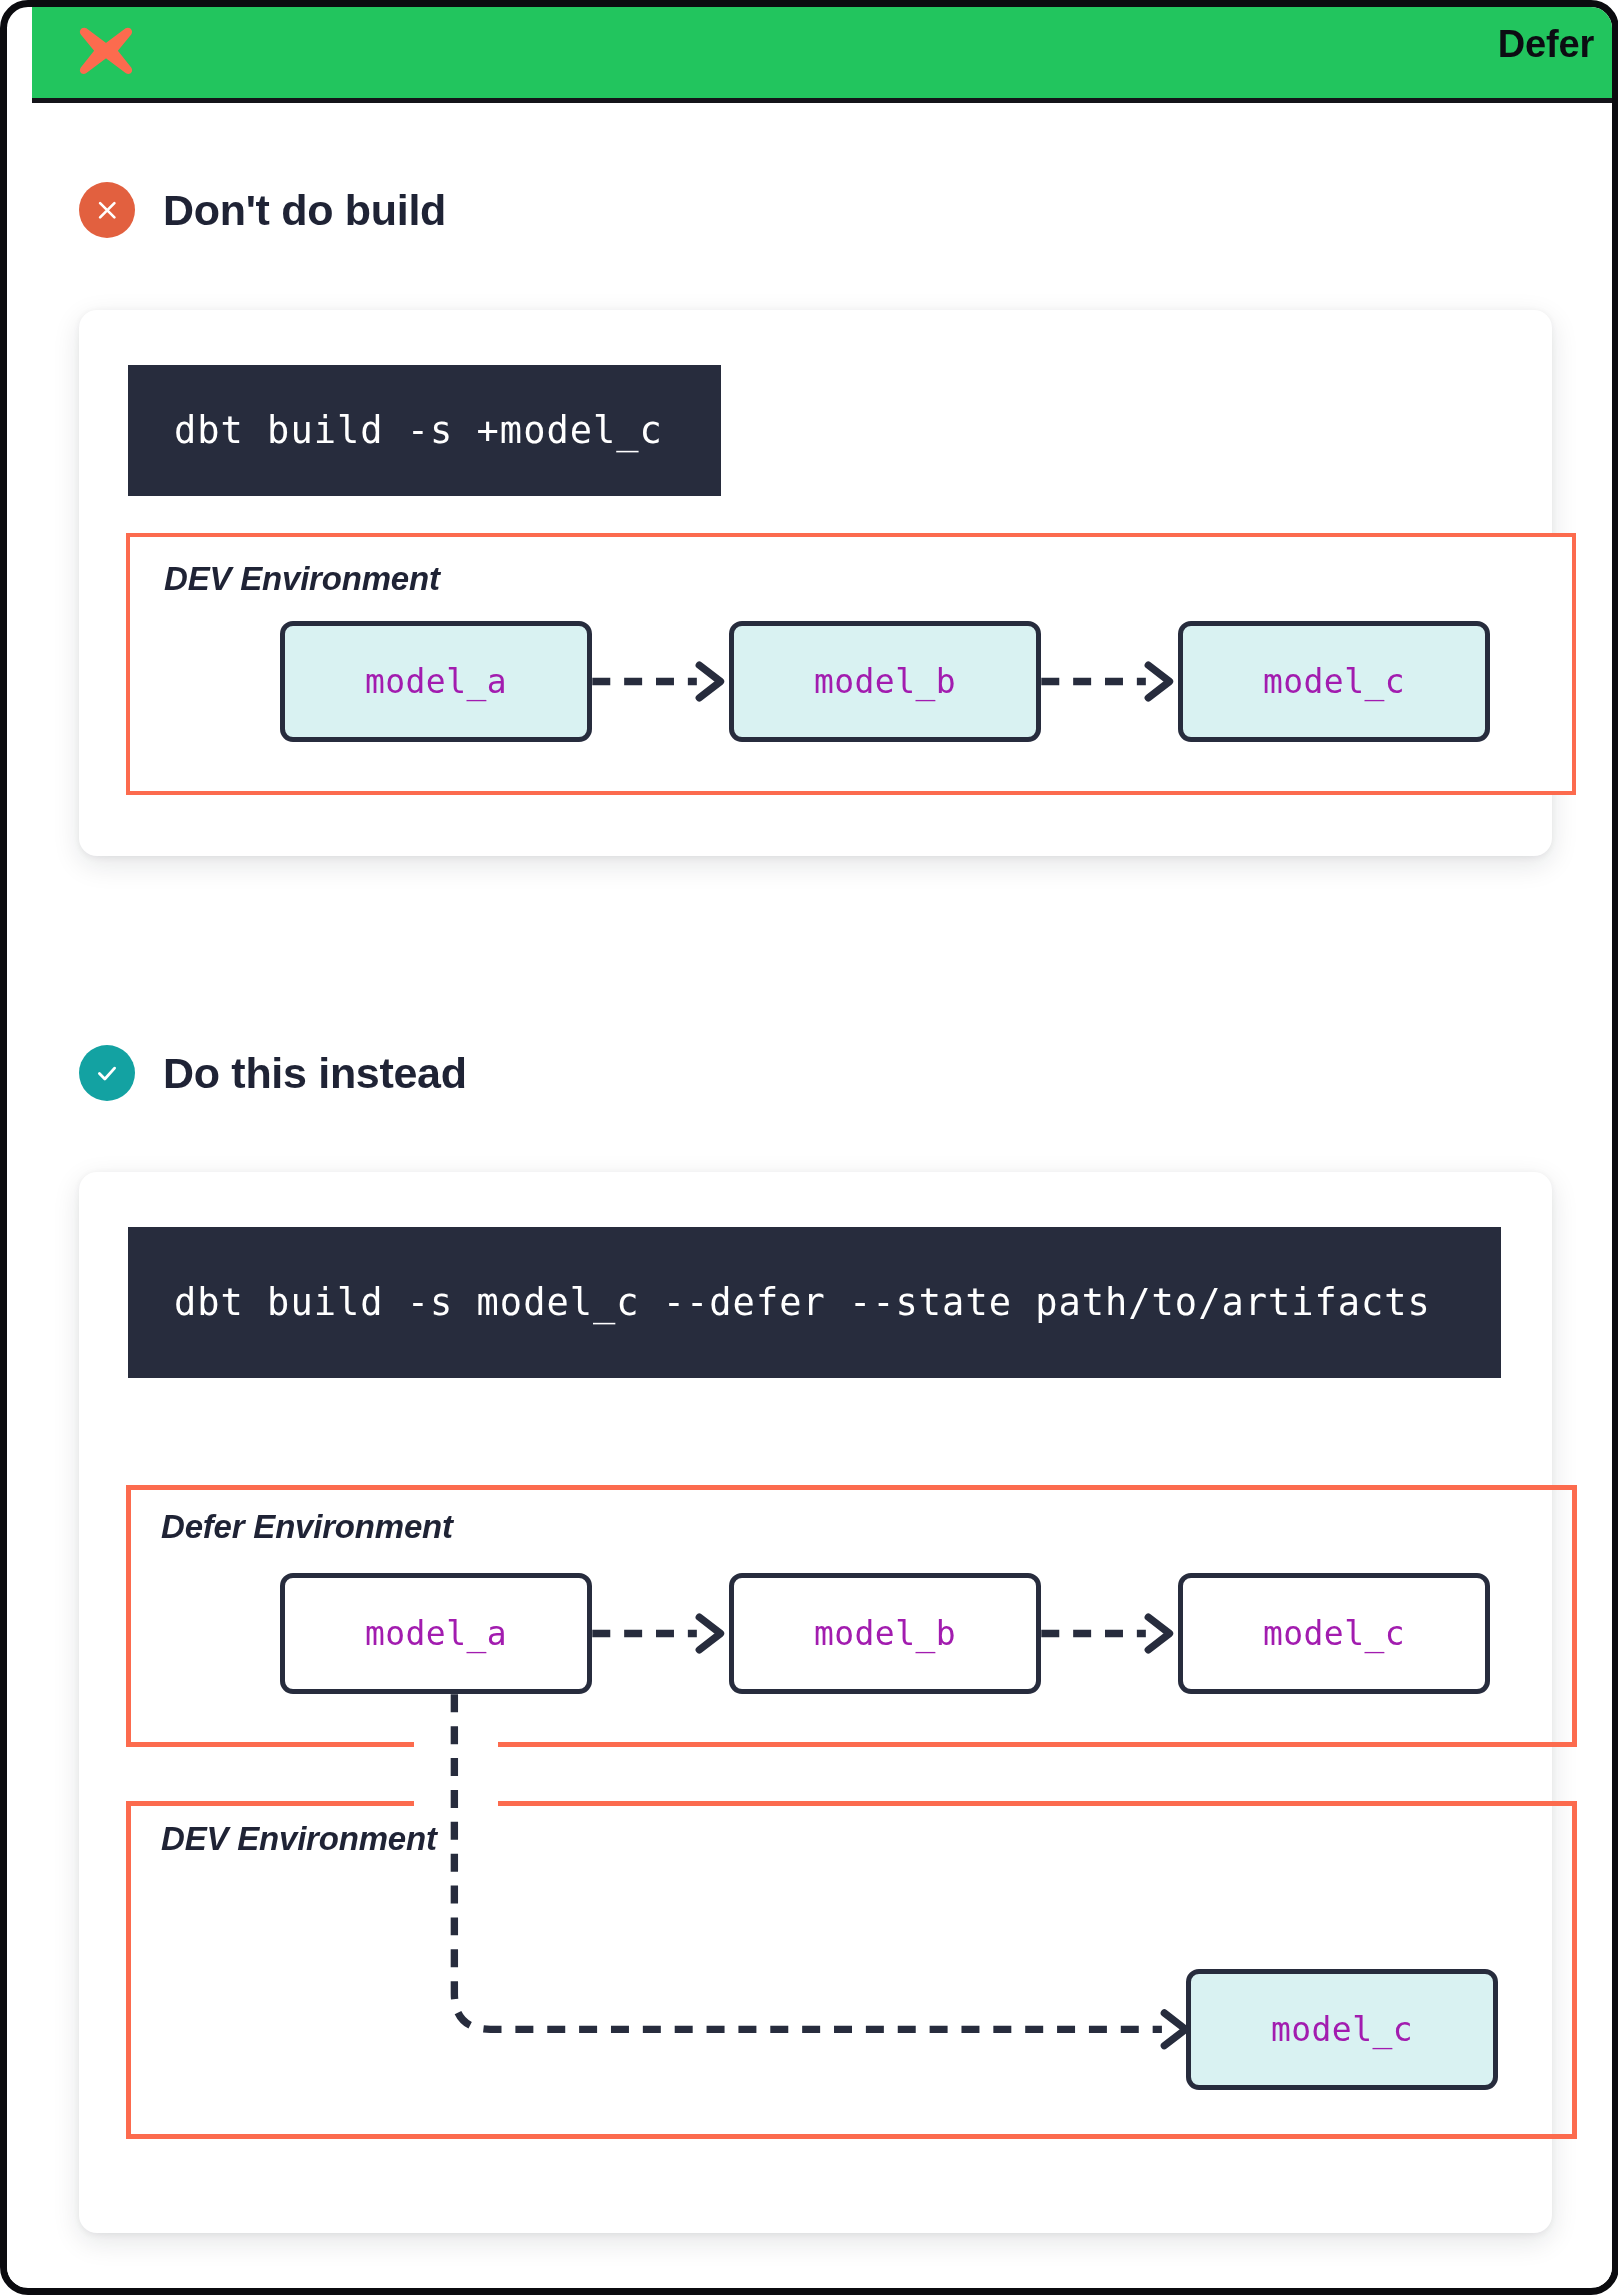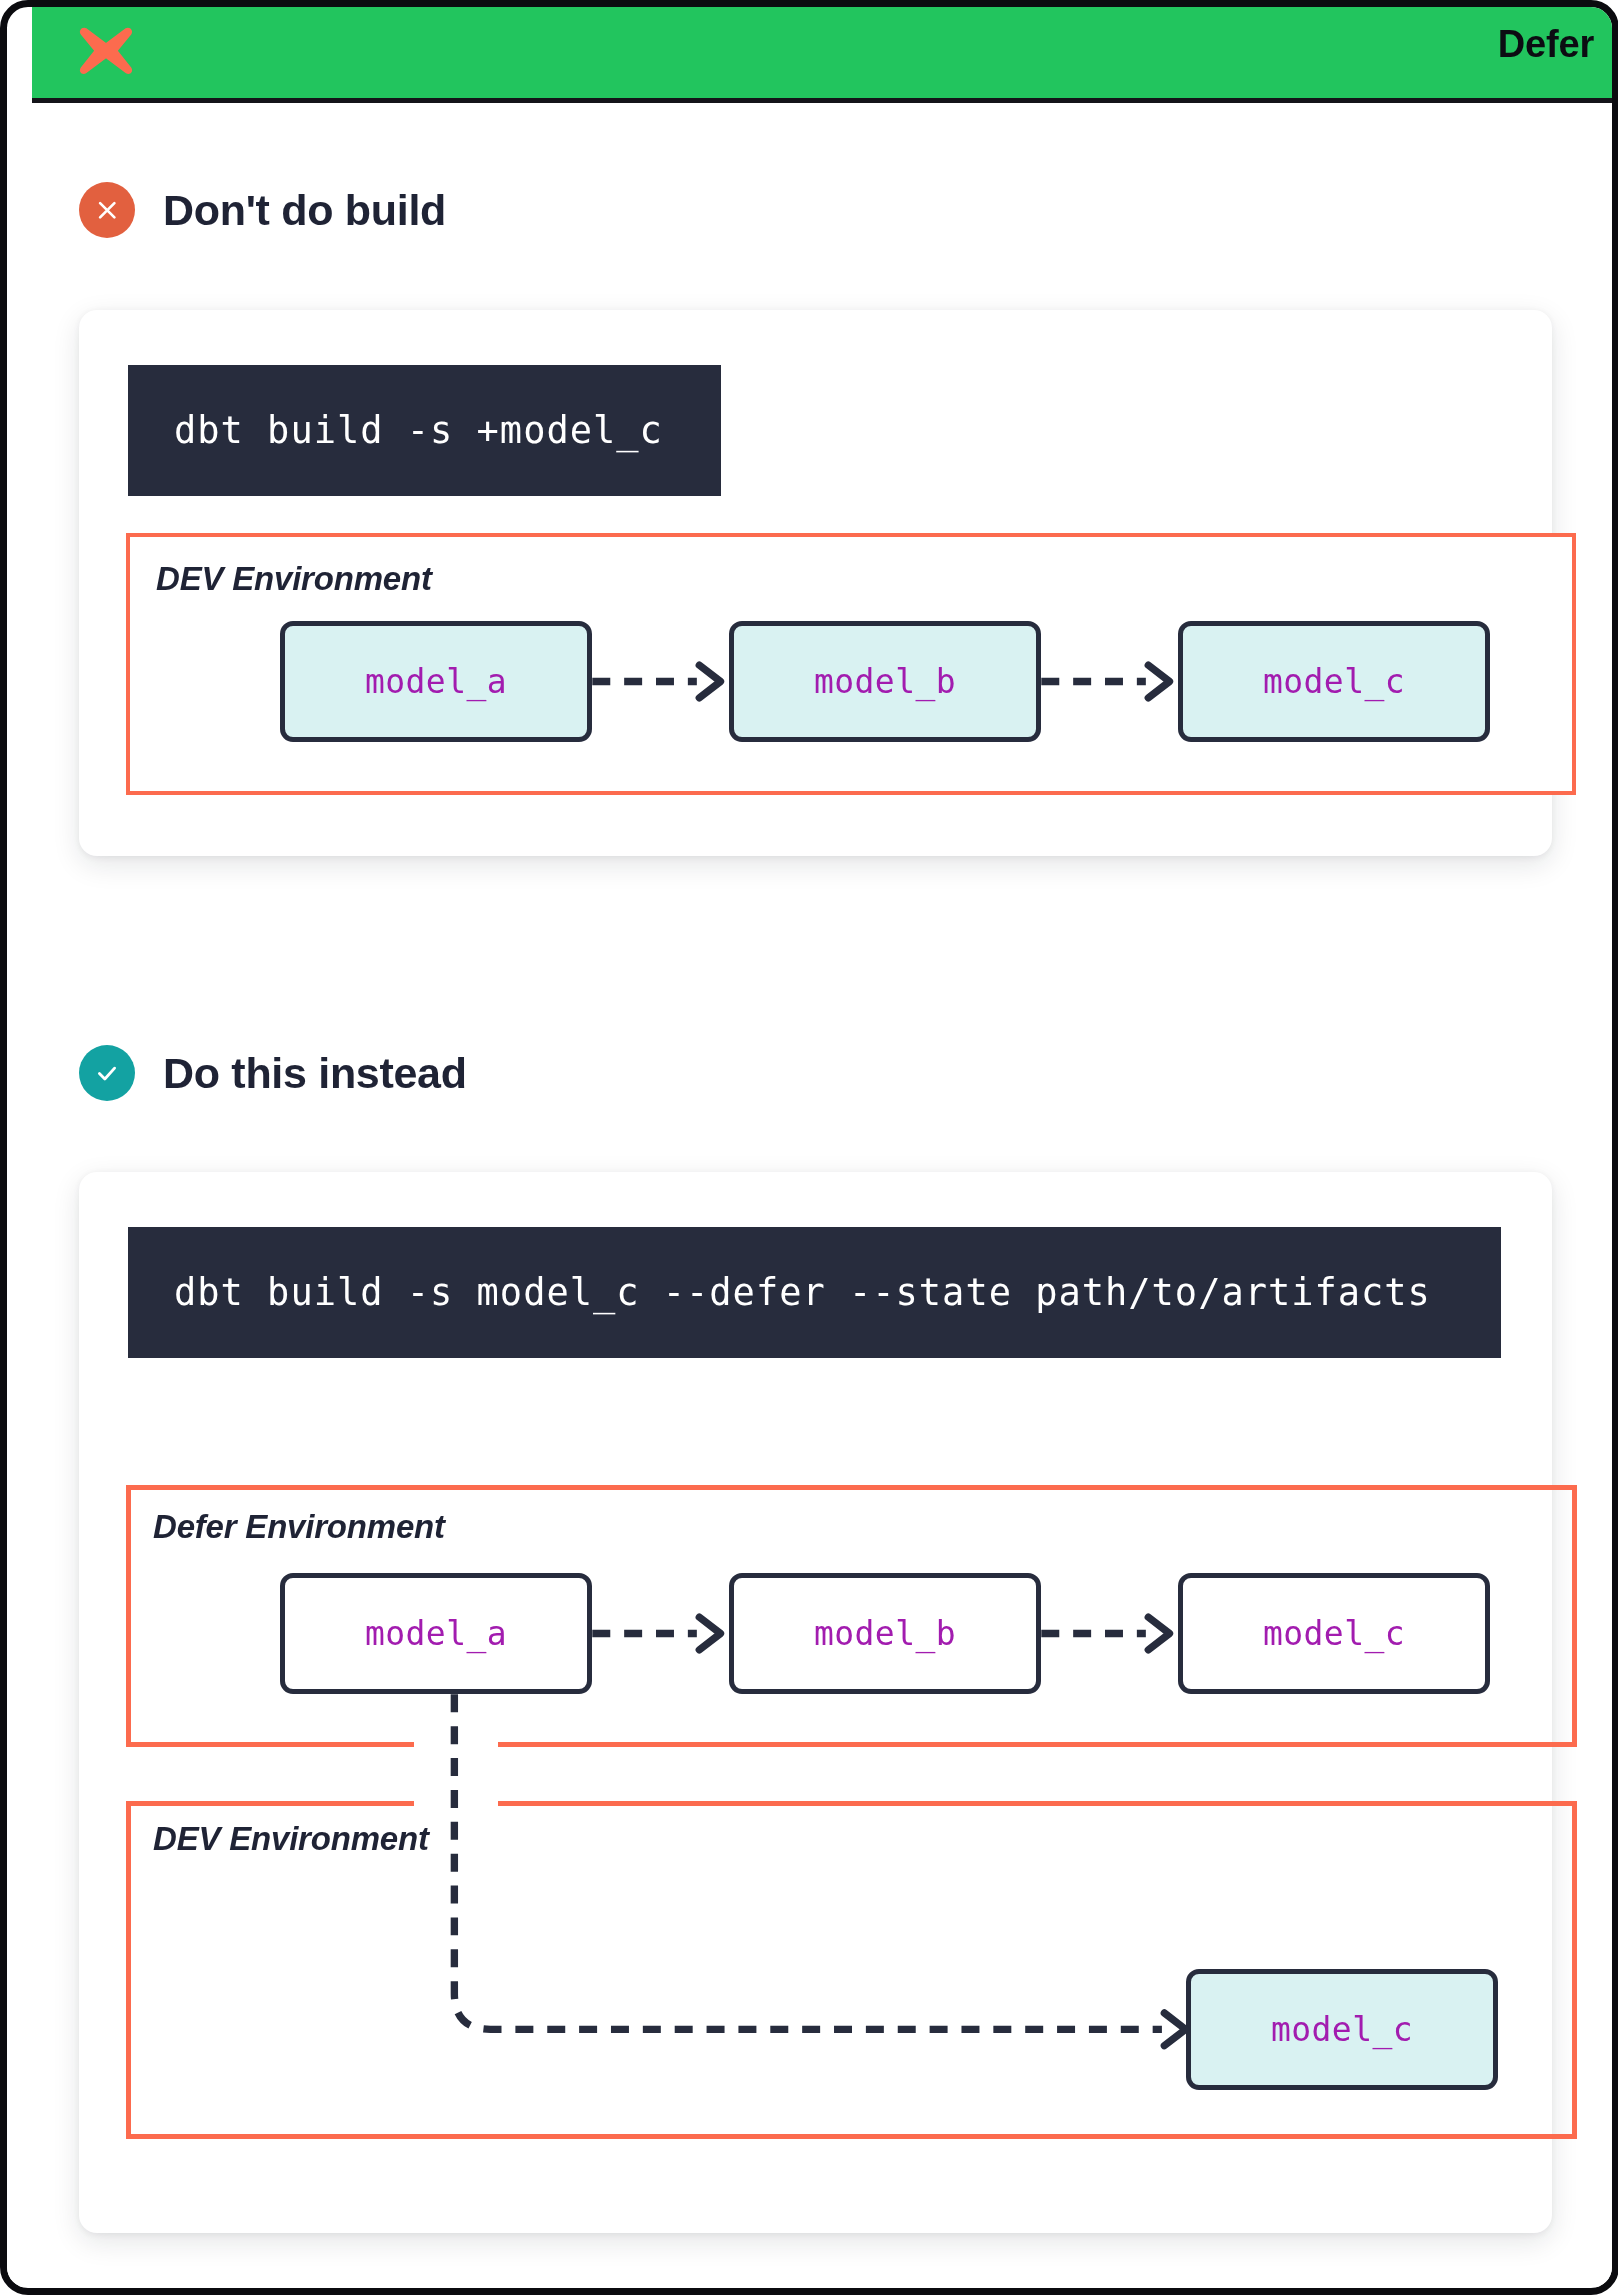--- a/index.html
+++ b/index.html
@@ -123,20 +123,21 @@
     background: #ffffff;
   }
   .env-label {
     position: absolute;
     font-size: 33px;
     font-style: italic;
     font-weight: 700;
     color: #1f2335;
     white-space: nowrap;
     letter-spacing: -0.2px;
+    margin-left: 8px;
   }
 
   
   .edge {
     position: absolute;
     background: #fc6b4e;
   }
 
   
   .node {
@@ -217,21 +218,21 @@
       <div class="badge good">
         <svg width="26" height="26" viewBox="0 0 24 24" aria-hidden="true">
           <polyline points="5,12.5 10,17.5 19,7.5" fill="none" stroke="#ffffff" stroke-width="2.6" stroke-linecap="round" stroke-linejoin="round"></polyline>
         </svg>
       </div>
       <div class="section-title">Do this instead</div>
     </div>
 
     <div class="card" style="left:72px; top:1069px; width:1473px; height:1061px;">
 
-      <div class="code" style="left:49px; top:55px; width:1373px; height:131px;">dbt build -s model_c --defer --state path/to/artifacts</div>
+      <div class="code" style="left:49px; top:55px; width:1373px; height:151px;">dbt build -s model_c --defer --state path/to/artifacts</div>
 
       <div class="edge" style="left:47px; top:313px; width:4.9px; height:262px;"></div>
 
       <div class="edge" style="left:47px; top:313px; width:1450px; height:4.9px;"></div>
 
       <div class="edge" style="left:1493px; top:313px; width:4.9px; height:262px;"></div>
 
       <div class="edge" style="left:47px; top:570px; width:288px; height:4.9px;"></div>
       <div class="edge" style="left:419px; top:570px; width:1079px; height:4.9px;"></div>
 

